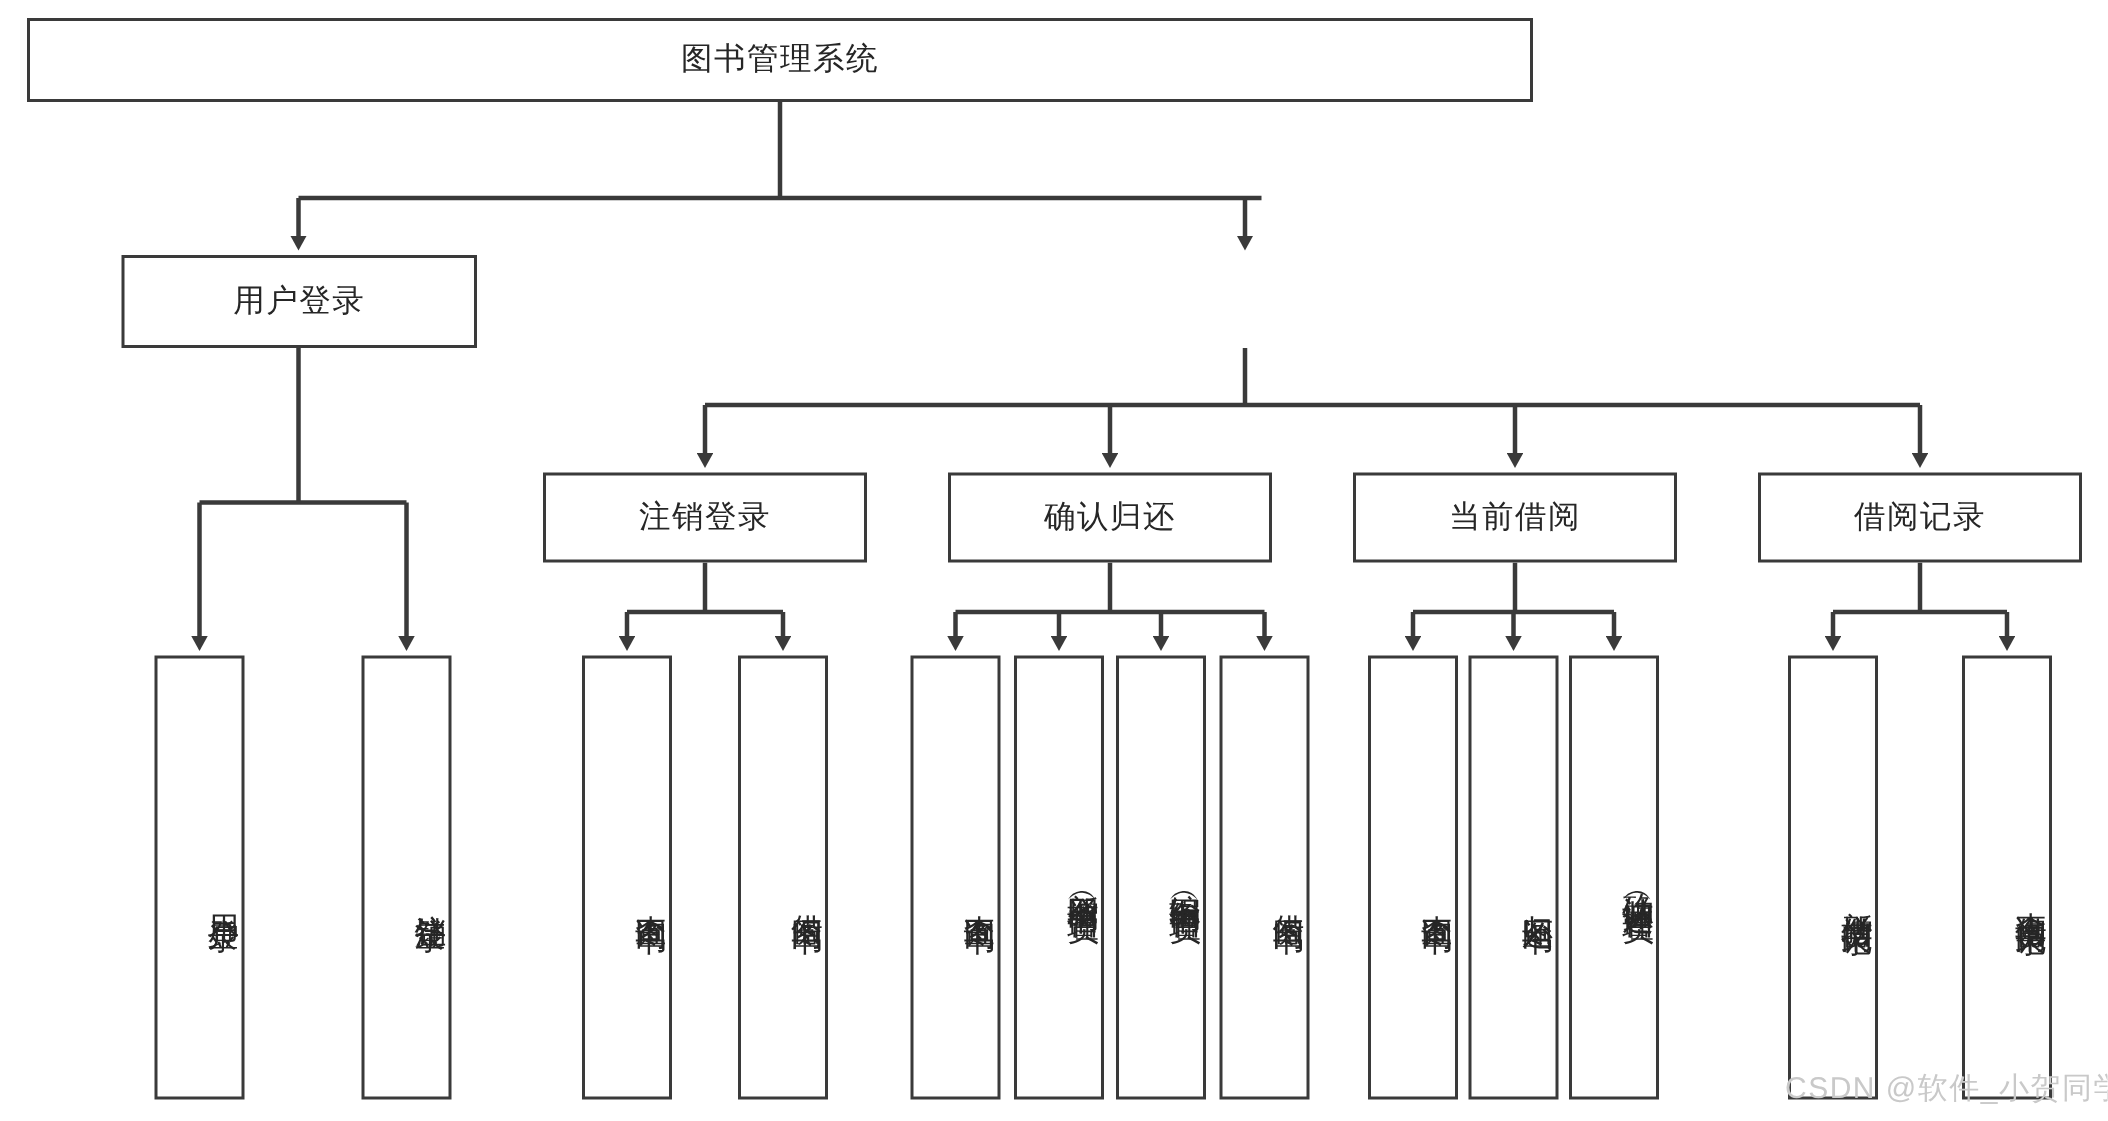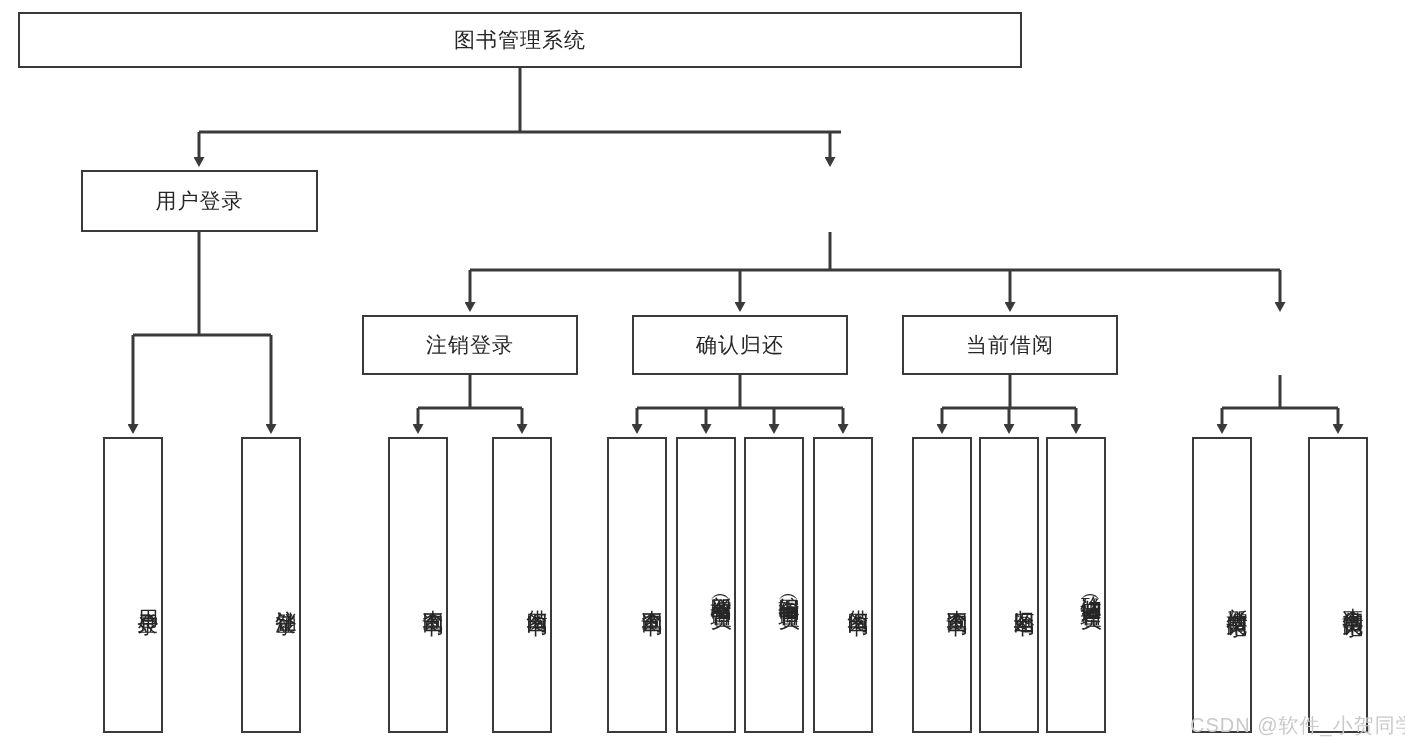--- a/index.html
+++ b/index.html
@@ -123,20 +123,23 @@
 
   <div class="node horiz" style="left:362px;top:315px;width:216px;height:60px;">
     <span>注销登录</span>
   </div>
   <div class="node horiz" style="left:632px;top:315px;width:216px;height:60px;">
     <span>确认归还</span>
   </div>
   <div class="node horiz" style="left:902px;top:315px;width:216px;height:60px;">
     <span>当前借阅</span>
   </div>
+  <div class="node horiz" style="left:1172px;top:315px;width:216px;height:60px;">
+    <span>借阅记录</span>
+  </div>
 
   <div class="node vert" style="left:103px;top:437px;width:60px;height:296px;">
     <span class="vtext">用户登录</span>
   </div>
   <div class="node vert" style="left:241px;top:437px;width:60px;height:296px;">
     <span class="vtext">注销登录</span>
   </div>
 
   <div class="node vert" style="left:388px;top:437px;width:60px;height:296px;">
     <span class="vtext">查询图书</span>

